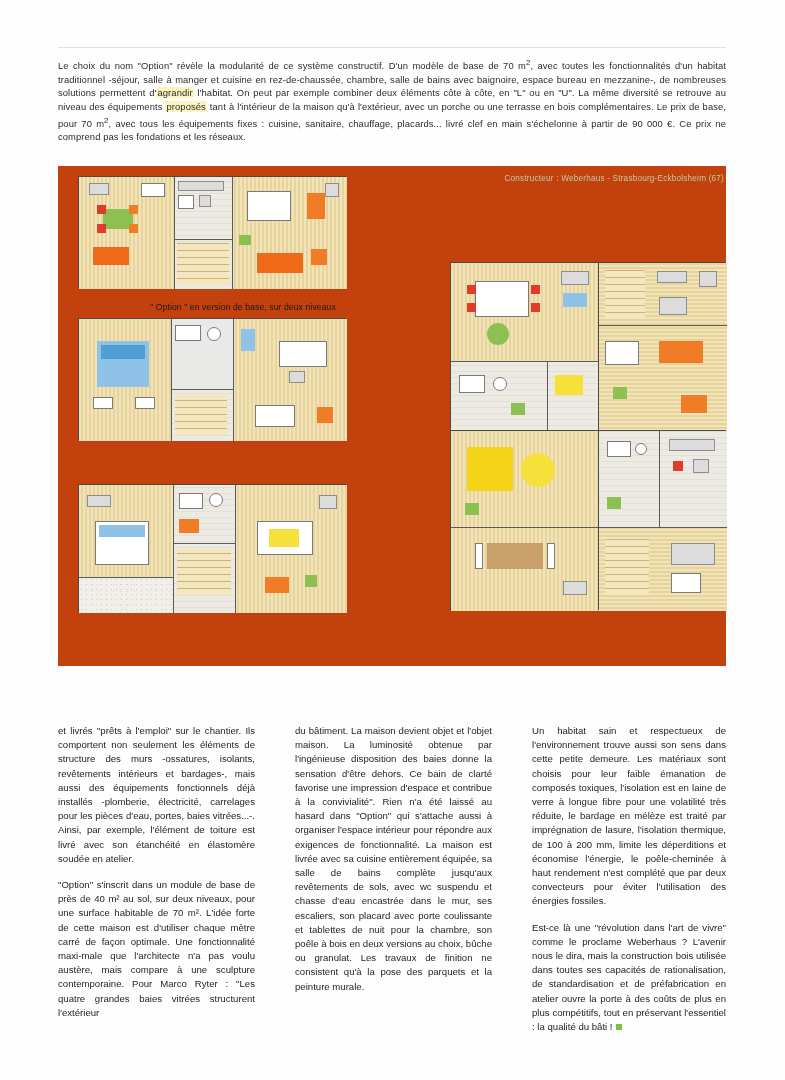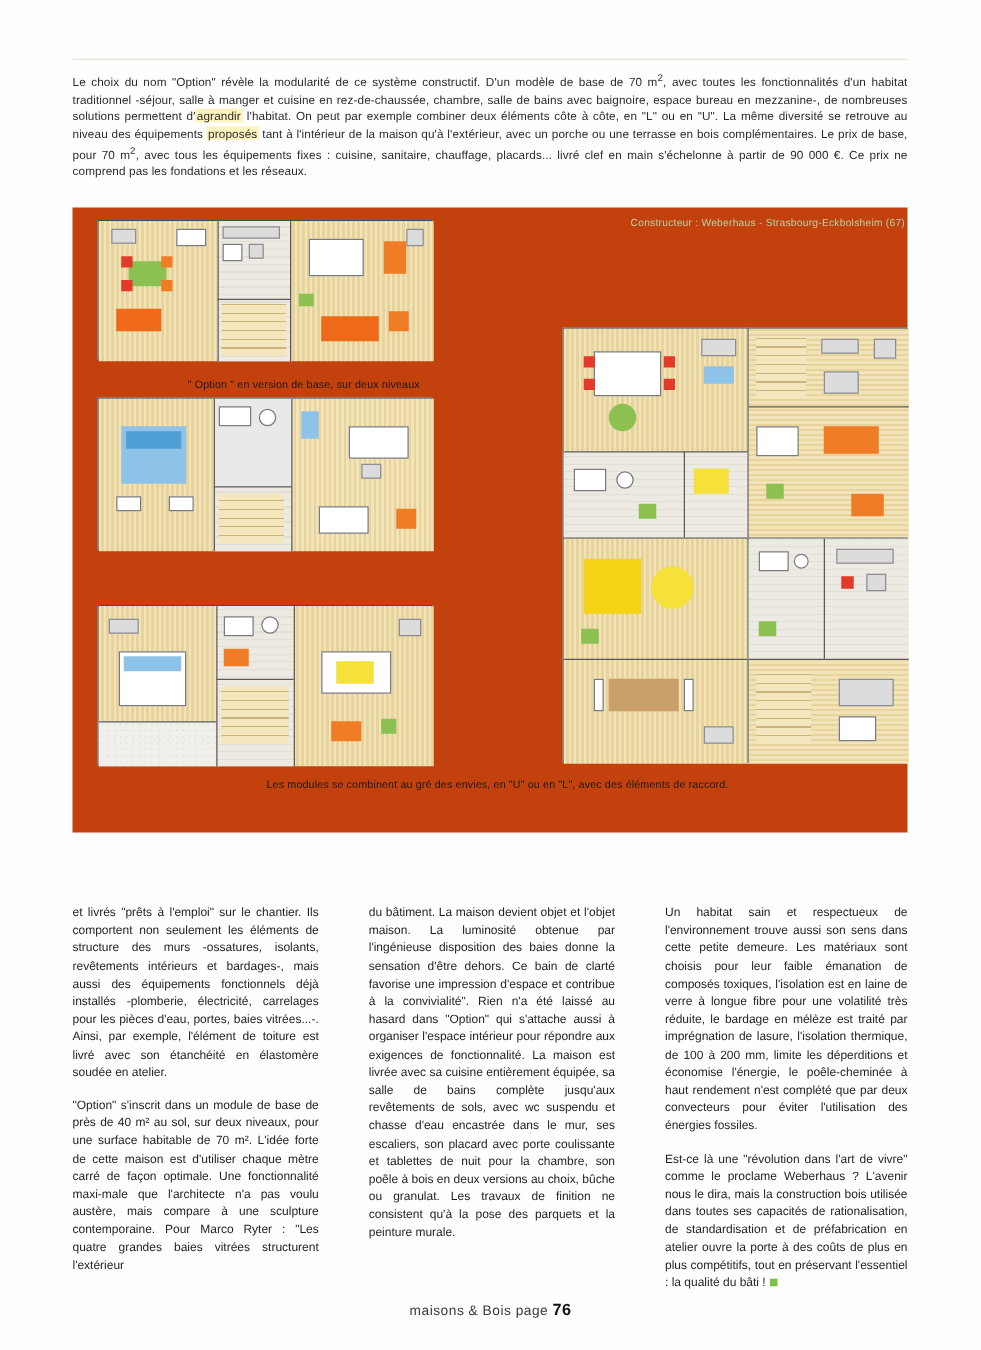--- a/index.html
+++ b/index.html
@@ -344,35 +344,30 @@
         <div class="o o-gry" style="left:94px;top:28px;width:16px;height:14px;"></div>
         <div class="o o-grn" style="left:8px;top:66px;width:14px;height:12px;"></div>
 
         <div class="o" style="left:6px;top:106px;width:44px;height:58px;
             background:repeating-linear-gradient(0deg,#f4e7bd 0 6px,#cbb47c 6px 7px);"></div>
         <div class="o o-gry" style="left:72px;top:112px;width:44px;height:22px;"></div>
         <div class="o o-wht" style="left:72px;top:142px;width:30px;height:20px;"></div>
       </div>
     </div>
 
-    <div class="cap cap-2">Les modules se combinent au gré des envies, en "U" ou en "L", avec des éléments de raccord.</div>
   </div>
 
   <div class="cols">
     <div class="col col-1">
       <p>et livrés "prêts à l'emploi" sur le chantier. Ils comportent non seulement les éléments de structure des murs -ossatures, isolants, revêtements intérieurs et bardages-, mais aussi des équipements fonctionnels déjà installés -plomberie, électricité, carrelages pour les pièces d'eau, portes, baies vitrées...-. Ainsi, par exemple, l'élément de toiture est livré avec son étanchéité en élastomère soudée en atelier.</p>
       <p>"Option" s'inscrit dans un module de base de près de 40 m² au sol, sur deux niveaux, pour une surface habitable de 70 m². L'idée forte de cette maison est d'utiliser chaque mètre carré de façon optimale. Une fonctionnalité maxi-male que l'architecte n'a pas voulu austère, mais compare à une sculpture contemporaine. Pour Marco Ryter : "Les quatre grandes baies vitrées structurent l'extérieur</p>
     </div>
     <div class="col col-2">
       <p>du bâtiment. La maison devient objet et l'objet maison. La luminosité obtenue par l'ingénieuse disposition des baies donne la sensation d'être dehors. Ce bain de clarté favorise une impression d'espace et contribue à la convivialité". Rien n'a été laissé au hasard dans "Option" qui s'attache aussi à organiser l'espace intérieur pour répondre aux exigences de fonctionnalité. La maison est livrée avec sa cuisine entièrement équipée, sa salle de bains complète jusqu'aux revêtements de sols, avec wc suspendu et chasse d'eau encastrée dans le mur, ses escaliers, son placard avec porte coulissante et tablettes de nuit pour la chambre, son poêle à bois en deux versions au choix, bûche ou granulat. Les travaux de finition ne consistent qu'à la pose des parquets et la peinture murale.</p>
     </div>
     <div class="col col-3">
       <p>Un habitat sain et respectueux de l'environnement trouve aussi son sens dans cette petite demeure. Les matériaux sont choisis pour leur faible émanation de composés toxiques, l'isolation est en laine de verre à longue fibre pour une volatilité très réduite, le bardage en mélèze est traité par imprégnation de lasure, l'isolation thermique, de 100 à 200 mm, limite les déperditions et économise l'énergie, le poêle-cheminée à haut rendement n'est complété que par deux convecteurs pour éviter l'utilisation des énergies fossiles.</p>
       <p><span>Est-ce là une "révolution dans l'art de vivre" comme le proclame Weberhaus ? L'avenir nous le dira, mais la construction bois utilisée dans toutes ses capacités de rationalisation, de standardisation et de préfabrication en atelier ouvre la porte à des coûts de plus en plus compétitifs, tout en préservant l'essentiel : la qualité du bâti !</span><span class="greensq"></span></p>
     </div>
   </div>
 
-  <div class="footer">
-    <span>maisons &amp; Bois page</span>
-    <span class="num">76</span>
-  </div>
 
 </div>
 
 </body></html>

